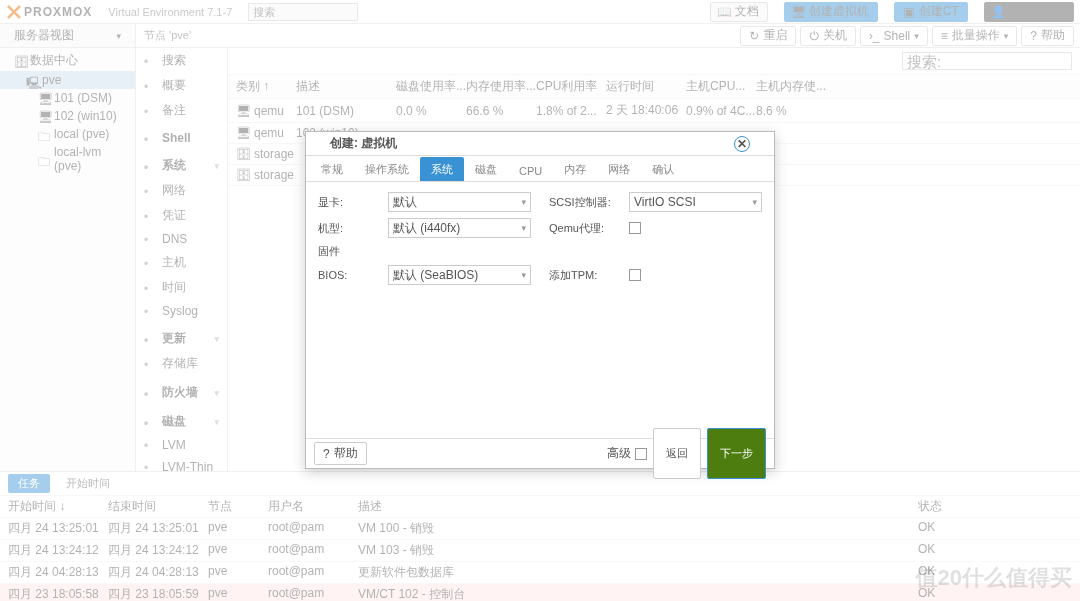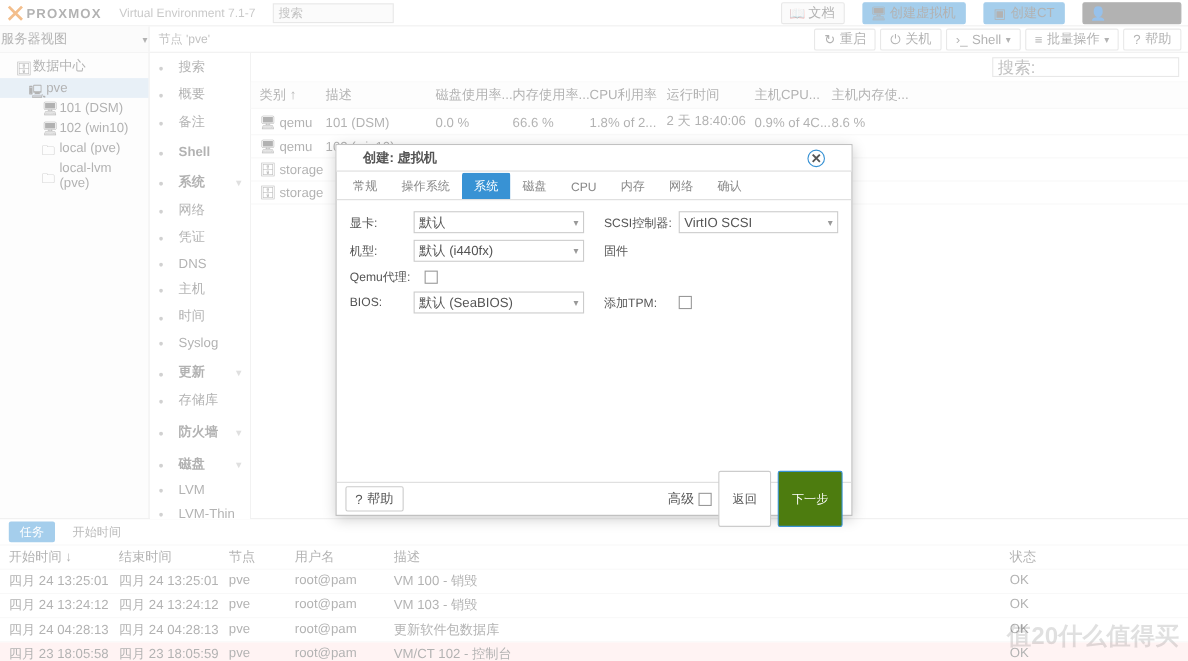--- a/index.html
+++ b/index.html
@@ -9,21 +9,21 @@
 .logo svg{margin-right:2px}
 .ver{font-size:11px;color:#888}
 .search-top{width:110px;height:18px;border:1px solid #ccc;background:#f5f5f5;padding:1px 4px;font-size:11px}
 .sp{flex:1}
 .tbtn{height:20px;padding:0 8px;border:1px solid #ccc;border-radius:2px;background:#f5f5f5;display:flex;align-items:center;gap:4px;font-size:11px;color:#555;cursor:pointer}
 .tbtn.blue{background:#3892d4;border-color:#3892d4;color:#fff}
 .tbtn.dark{background:#555;border-color:#555;color:#fff}
 .tbtn .ic{width:12px;height:12px;display:inline-flex;align-items:center;justify-content:center}
 
 .row2{height:24px;display:flex;border-bottom:1px solid #ddd}
-.view-sel{width:136px;background:#f5f5f5;border-right:1px solid #ddd;display:flex;align-items:center;padding:0 1px;color:#666;font-size:11px;justify-content:space-between}
+.view-sel{width:136px;background:#f5f5f5;border-right:1px solid #ddd;display:flex;align-items:center;padding:0 14px;color:#666;font-size:11px;justify-content:space-between}
 .crumb{flex:1;display:flex;align-items:center;padding:0 8px;gap:8px}
 .crumb-txt{color:#777;font-size:11px}
 .right-tools{display:flex;align-items:center;gap:4px;padding-right:6px}
 .sbtn{height:20px;padding:0 8px;border:1px solid #ccc;border-radius:2px;background:#fff;display:flex;align-items:center;gap:4px;font-size:11px;cursor:pointer}
 
 .main{display:flex;height:calc(601px - 24px - 24px - 130px)}
 .tree{width:136px;border-right:1px solid #ddd;background:#fafafa;padding-top:2px}
 .tn{padding:2px 6px;display:flex;align-items:center;gap:4px;font-size:11px;color:#555;cursor:pointer}
 .tn.l1{padding-left:14px}
 .tn.l2{padding-left:26px}
@@ -55,21 +55,21 @@
 .brow.hl{background:#ffe5e5}
 
 .mask{position:absolute;inset:0;background:rgba(255,255,255,0.55);z-index:5}
 .dialog{position:absolute;left:305px;top:131px;width:470px;height:338px;background:#fff;border:1px solid #bbb;box-shadow:0 3px 12px rgba(0,0,0,.2);z-index:10;display:flex;flex-direction:column}
 .dlg-hdr{height:24px;background:#fff;border-bottom:1px solid #ddd;display:flex;align-items:center;padding:0 24px;color:#3892d4;font-weight:bold;font-size:12px}
 .dlg-close{margin-left:auto;width:16px;height:16px;border:1px solid #3892d4;border-radius:50%;display:flex;align-items:center;justify-content:center;color:#3892d4;font-size:10px;cursor:pointer}
 .dlg-tabs{display:flex;border-bottom:1px solid #ddd;padding:0 4px;height:26px;align-items:flex-end}
 .dtab{padding:4px 10px;font-size:11px;color:#888;cursor:pointer;border:1px solid transparent;border-bottom:none}
 .dtab.active{background:#3892d4;color:#fff;border-radius:2px 2px 0 0}
 .dlg-body{flex:1;padding:10px 12px;display:grid;grid-template-columns:1fr 1fr;gap:6px 18px;align-content:start}
-.frow{display:flex;align-items:center;gap:6px}
+.frow{display:flex;align-items:center;gap:18px}
 .flbl{width:52px;font-size:11px;color:#555;flex-shrink:0}
 .flbl.w{width:62px}
 .fsel{flex:1;height:20px;border:1px solid #ccc;background:#fff;padding:1px 4px;font-size:11px;display:flex;align-items:center;justify-content:space-between;cursor:pointer}
 .fsel .dd{color:#999;font-size:9px}
 .fchk{width:12px;height:12px;border:1px solid #999;cursor:pointer}
 .dlg-ftr{height:30px;border-top:1px solid #ddd;display:flex;align-items:center;padding:0 8px;gap:6px}
 .hlp{display:flex;align-items:center;gap:4px;padding:2px 8px;border:1px solid #ccc;border-radius:2px;font-size:11px;cursor:pointer}
 .adv{margin-left:auto;font-size:11px;display:flex;align-items:center;gap:4px}
 .fbtn{padding:17px 12px;border:1px solid #ccc;border-radius:2px;background:#fff;font-size:11px;cursor:pointer}
 .fbtn.pri{background:#4d7c0f;color:#fff;border-color:#3892d4}
@@ -389,25 +389,25 @@
         </div>
       </div>
     <div class="frow">
         <span class="flbl">机型:</span>
         <div class="fsel">
           <span>默认 (i440fx)</span>
           <span class="dd">▾</span>
         </div>
       </div>
     <div class="frow">
-        <span class="flbl">固件</span>
-      </div>
-    <div class="frow">
         <span class="flbl w">Qemu代理:</span>
         <div class="fchk"></div>
+      </div>
+    <div class="frow">
+        <span class="flbl">固件</span>
       </div>
     <div></div>
     <div class="frow">
         <span class="flbl">BIOS:</span>
         <div class="fsel">
           <span>默认 (SeaBIOS)</span>
           <span class="dd">▾</span>
         </div>
       </div>
     <div class="frow">

